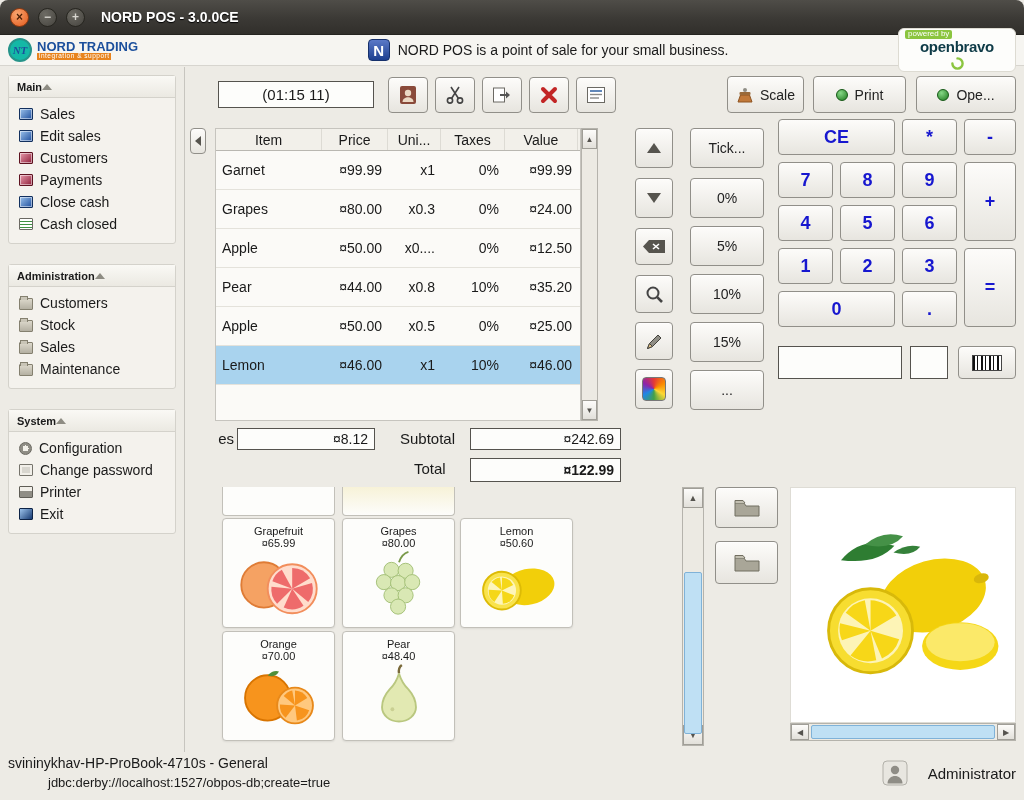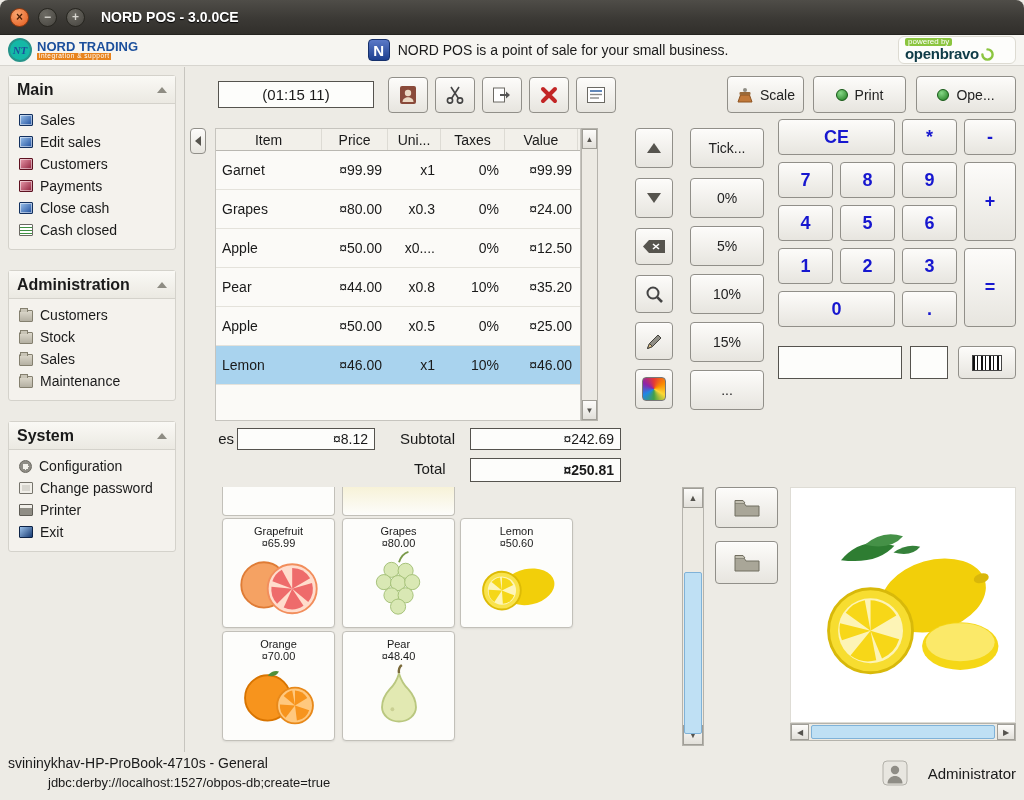--- a/index.html
+++ b/index.html
@@ -48,34 +48,34 @@
     width:22px; height:22px; border-radius:4px;
     background:linear-gradient(#5b79c7,#1d3f8f); border:1px solid #16306b;
     color:#fff; font-weight:bold; font-size:15px;
     display:flex; align-items:center; justify-content:center;
   }
   .ob-badge {
     width:118px; background:#fdfdfb; border:1px solid #dddbd2; border-radius:6px;
     padding:1px 6px; display:flex; flex-direction:column; line-height:1.05;
   }
   .ob-powered { font-size:8px; color:#fff; background:#8bc53f; border-radius:2px; padding:0 3px; align-self:flex-start; }
-  .ob-row { display:flex; align-items:center; gap:2px; }
+  .ob-row { display:flex; align-items:center; gap:2px;flex-direction:column; }
   .ob-name { font-size:15px; font-weight:bold; color:#0e3b47; letter-spacing:-.3px; }
 
   
   .sidebar {
     position:absolute; top:67px; left:0; width:185px; bottom:48px;
     background:#edebe5; border-right:1px solid #c7c5bf; padding:8px;
   }
   .panel { background:#f4f2ed; border:1px solid #d4d2cb; border-radius:3px; margin-bottom:20px; }
   .panel-header {
-    display:flex; align-items:center; justify-content:space-between;
+    display:flex; align-items:center; 
     padding:5px 8px 4px; border-bottom:1px solid #d4d2cb;
     background:linear-gradient(#faf9f5,#ebe9e2);
-    font-weight:bold; font-size:16px; cursor:pointer;
+    font-weight:bold; font-size:11px; cursor:pointer;
   }
   .chev-up { width:0; height:0; border-left:5px solid transparent; border-right:5px solid transparent; border-bottom:6px solid #8e8c83; }
   .panel-items { padding:5px 2px 8px; }
   .p-item { display:flex; align-items:center; gap:7px; padding:3px 8px; font-size:14px; cursor:pointer; }
   .ic { width:14px; height:12px; flex:0 0 auto; border-radius:1px; }
   .ic-screen { background:linear-gradient(135deg,#9cc3ec,#1f4f9e); border:1px solid #12305e; box-shadow:inset 0 0 0 1px rgba(255,255,255,.5); }
   .ic-screen.red { background:linear-gradient(135deg,#e89cac,#8f1f3a); border-color:#5e1220; }
   .ic-report { background:repeating-linear-gradient(#fff, #fff 2px, #3f9142 2px, #3f9142 3px); border:1px solid #6b6963; }
   .ic-folder { position:relative; background:linear-gradient(#dcd8cb,#b4b0a2); border:1px solid #84806f; margin-top:2px; }
   .ic-folder::before { content:""; position:absolute; top:-3px; left:0; width:6px; height:3px; background:#c9c5b7; border:1px solid #84806f; border-bottom:none; }
@@ -513,21 +513,21 @@
     <div class="btn barcode-btn">
       <span class="barcode-glyph"></span>
     </div>
   </div>
 
   <span class="abs tot-label" style="left:14px; top:363px; width:34px; text-align:right;">es</span>
   <div class="abs tot-field" style="left:51px; top:361px; width:138px;">¤8.12</div>
   <span class="abs tot-label" style="left:214px; top:363px;">Subtotal</span>
   <div class="abs tot-field" style="left:284px; top:361px; width:151px;">¤242.69</div>
   <span class="abs tot-label" style="left:228px; top:393px;">Total</span>
-  <div class="abs tot-field" style="left:284px; top:391px; width:151px; height:24px; font-weight:bold;">¤250.81</div>
+  <div class="abs tot-field" style="left:284px; top:391px; width:151px; height:24px; font-weight:bold;">¤122.99</div>
 
   <div class="abs prod-partial" style="left:36px; top:420px;"></div>
   <div class="abs prod-partial" style="left:156px; top:420px; background:linear-gradient(#f7f2d8,#fdfdfb);"></div>
 
   <div class="abs prod-btn" style="left:36px; top:451px;">
     <span class="prod-name">Grapefruit</span>
     <span class="prod-price">¤65.99</span>
     <svg width="96" height="66" viewBox="0 0 100 70">
       <circle cx="34" cy="36" r="24" fill="#f5a263" stroke="#df7c36" stroke-width="2"></circle>
       <circle cx="64" cy="40" r="26" fill="#ffddcd" stroke="#f28e5c" stroke-width="2"></circle>

